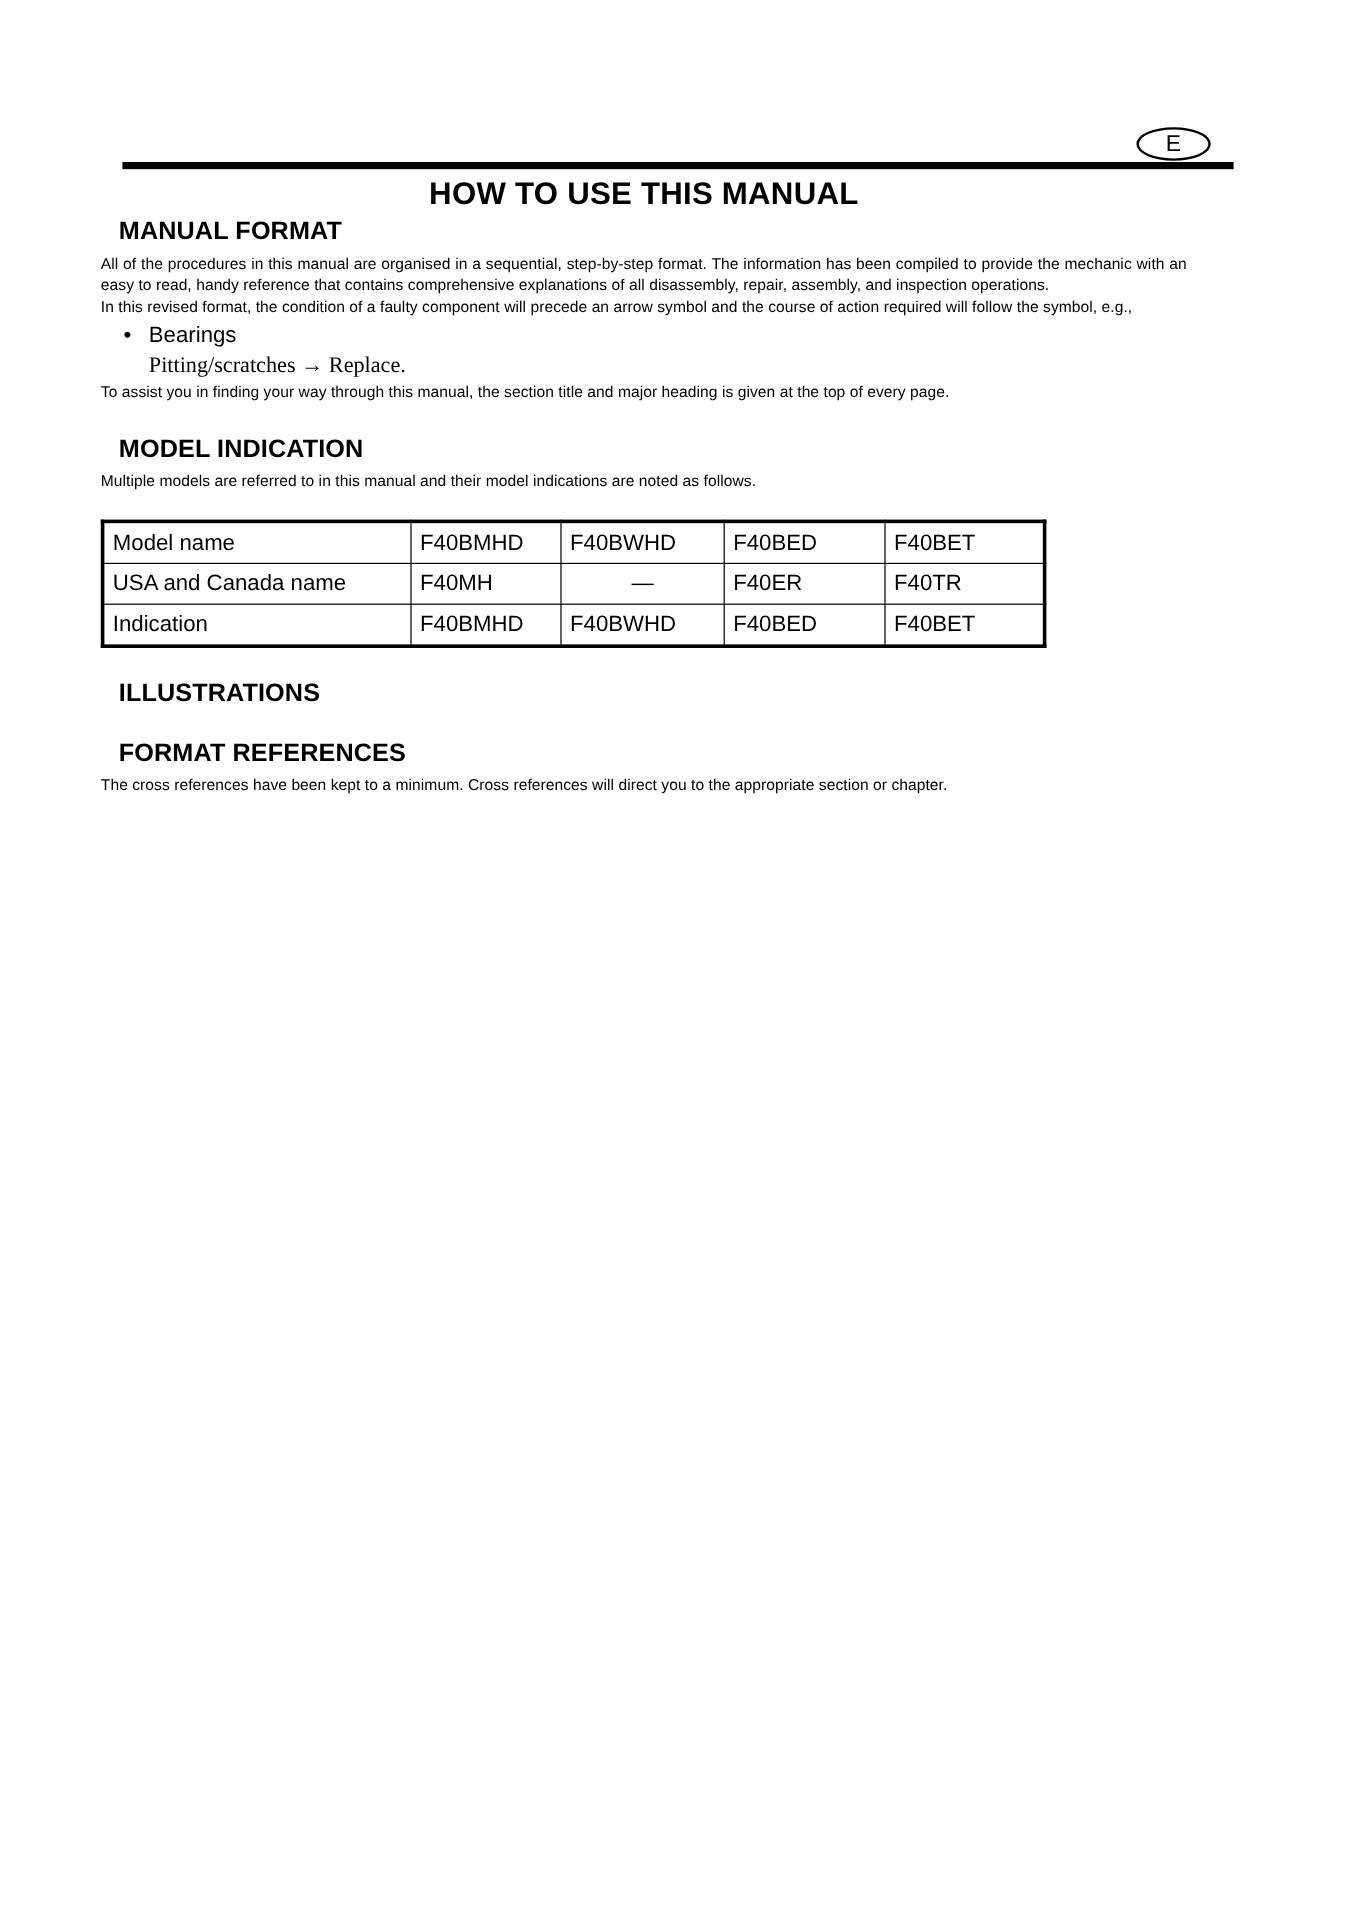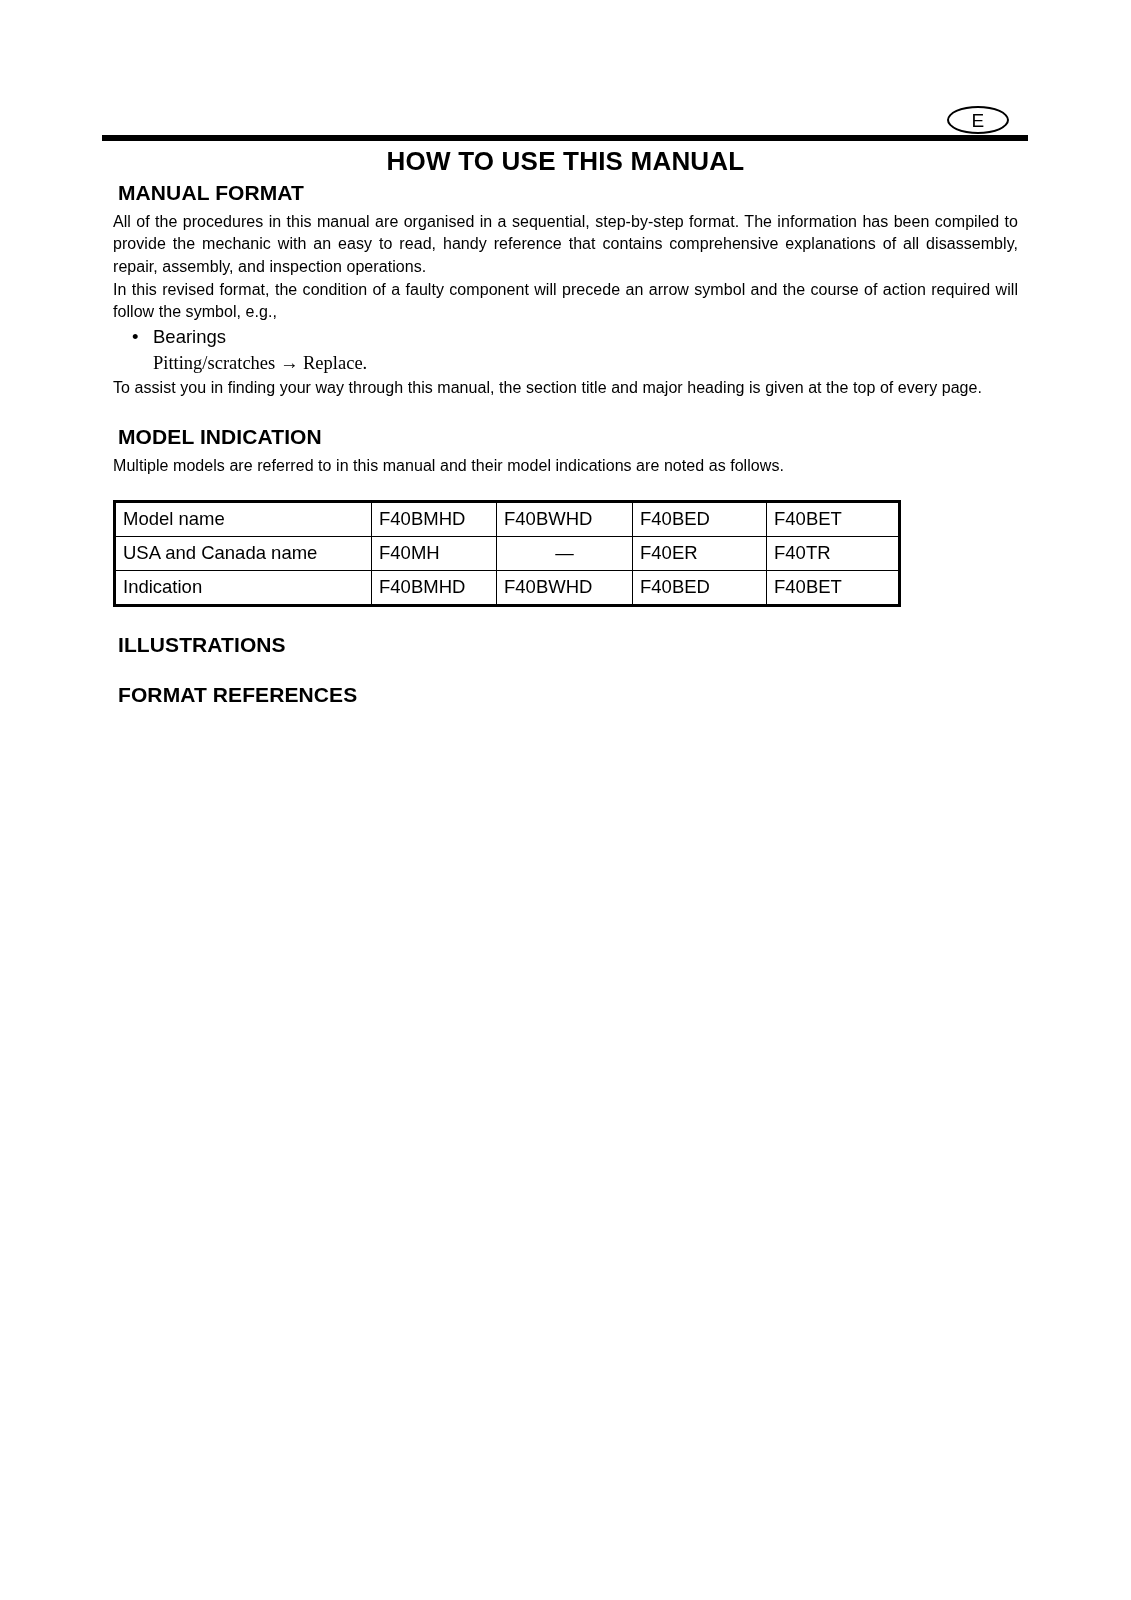--- a/index.html
+++ b/index.html
@@ -56,46 +56,46 @@
     left: 102px;
     top: 135px;
     width: 926px;
     height: 6px;
     background: #000;
   }
 
   
   .content {
     position: absolute;
-    left: 113px;
+    left: 84px;
     top: 144px;
     width: 905px;
   }
 
   .page-title {
     text-align: center;
     font-size: 26px;
     font-weight: bold;
     letter-spacing: 0.2px;
     margin: 0 0 4px 0;
     padding-top: 2px;
   }
 
   h2.section-heading {
     font-size: 21px;
     font-weight: bold;
     letter-spacing: 0.1px;
-    margin: 8px 0 6px 5px;
+    margin: 8px 0 6px 15px;
     line-height: 1.12;
   }
   h2.section-heading.tight-top { margin-top: 2px; }
   h2.section-heading.spaced { margin-top: 26px; }
 
   p.body {
-    font-size: 16px;
+    font-size: 13px;
     line-height: 1.42;
     margin: 0 0 0 0;
     text-align: justify;
     text-justify: inter-word;
     letter-spacing: 0.05px;
   }
   p.body.no-justify { text-align: left; }
   p.body + p.body { margin-top: 0; }
 
   
@@ -218,15 +218,16 @@
               <td>F40BED</td>
               <td>F40BET</td>
             </tr>
           </tbody>
       </table>
     </div>
 
     <h2 class="section-heading spaced">ILLUSTRATIONS</h2>
 
     <h2 class="section-heading spaced">FORMAT REFERENCES</h2>
+    <p class="body">The cross references have been kept to a minimum. Cross references will direct you to the appropriate section or chapter.</p>
 
   </div>
 </div>
 
 </body></html>

